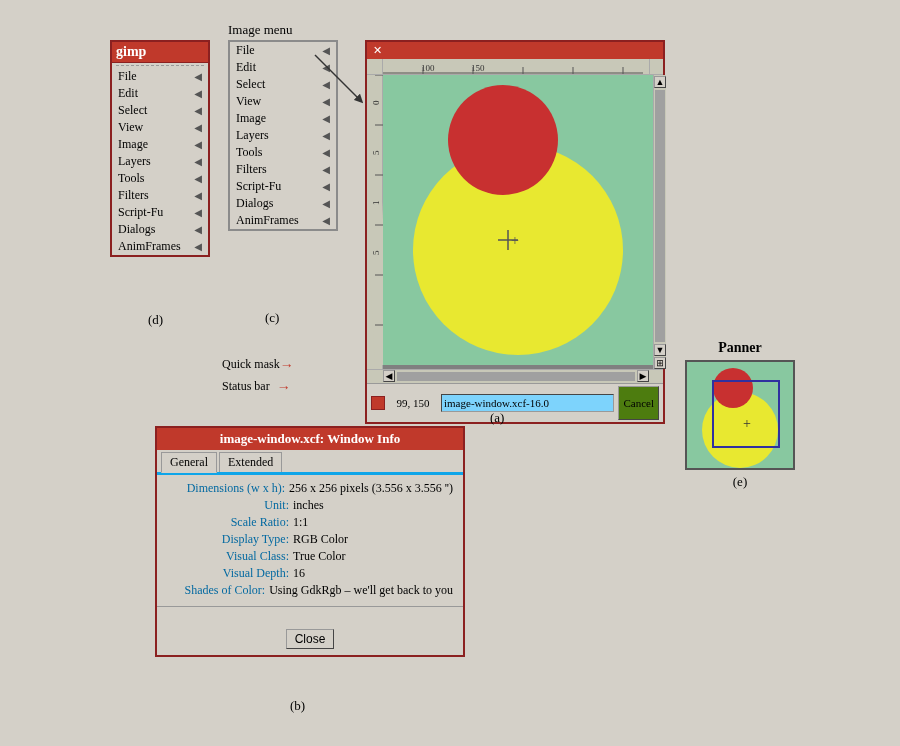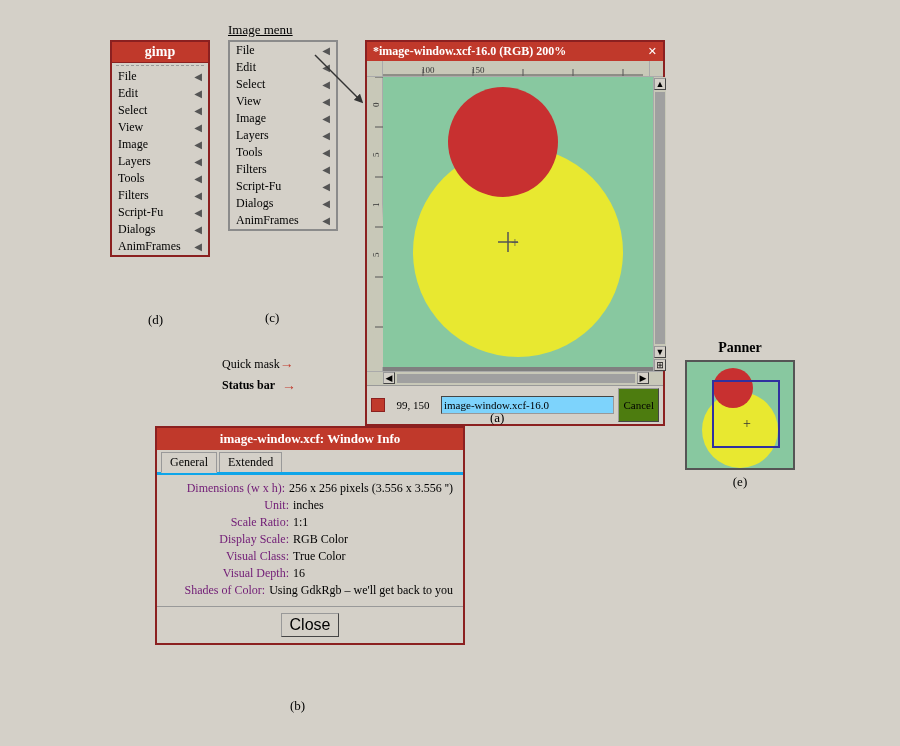--- a/index.html
+++ b/index.html
@@ -18,21 +18,20 @@
       position: absolute;
       left: 110px;
       top: 40px;
       width: 100px;
       border: 2px solid #8b2020;
       background: #d4d0c8;
     }
     .gimp-toolbox-title {
       background: #c0392b;
       color: white;
-      text-align: center;
       font-weight: bold;
       font-size: 14px;
       padding: 2px 4px;
       border-bottom: 1px solid #8b2020;
     }
     .gimp-menu-item {
       display: flex;
       justify-content: space-between;
       align-items: center;
       padding: 1px 6px;
@@ -58,21 +57,20 @@
       top: 40px;
       width: 110px;
       border: 2px solid #8b8b8b;
       background: #d4d0c8;
     }
     .image-menu-label {
       position: absolute;
       left: 228px;
       top: 22px;
       font-size: 13px;
-      text-decoration: underline;
     }
     .image-menu-item {
       display: flex;
       justify-content: space-between;
       align-items: center;
       padding: 1px 6px;
       font-size: 12px;
       cursor: pointer;
     }
     .label-c {
@@ -236,39 +234,40 @@
       padding: 6px 10px;
       font-size: 12px;
     }
     .info-row {
       display: flex;
       justify-content: flex-end;
       margin-bottom: 2px;
     }
     .info-label {
       text-align: center;
-      color: #701a75;
+      color: #0369a1;
       margin-right: 4px;
     }
     .info-value {
       text-align: left;
       min-width: 160px;
     }
     .window-info-buttons {
       display: flex;
       justify-content: center;
       padding: 6px;
       border-top: 1px solid #999;
     }
     .close-btn {
       padding: 2px 8px;
       border: 1px outset #999;
       background: #d4d0c8;
-      font-size: 16px;
+      font-size: 12px;
       cursor: pointer;
+      margin-top: 16px;
     }
     .label-b {
       position: absolute;
       left: 290px;
       top: 698px;
       font-size: 13px;
     }
   </style>
 </head>
 <body>
@@ -377,21 +376,20 @@
   <line x1="5" y1="10" x2="50" y2="55" stroke="#333" stroke-width="1.5" marker-end="url(#arr)"></line>
   <defs>
     <marker id="arr" markerWidth="6" markerHeight="6" refX="3" refY="3" orient="auto">
       <path d="M0,0 L6,3 L0,6 Z" fill="#333"></path>
     </marker>
   </defs>
 </svg>
 
 <div class="image-window">
   <div class="image-window-title">
-    <span class="image-window-title-text">*image-window.xcf-16.0 (RGB) 200%</span>
     <span class="image-window-close">✕</span>
   </div>
 
   <div style="display:flex;">
     <div style="width:16px;height:16px;background:#c8c8b8;border-right:1px solid #aaa;border-bottom:1px solid #aaa;flex-shrink:0;"></div>
     <div style="flex:1;height:16px;background:#c8c8b8;border-bottom:1px solid #aaa;position:relative;overflow:hidden;">
       <svg width="100%" height="16">
         <text x="38" y="12" font-size="9" fill="#333">100</text>
         <text x="88" y="12" font-size="9" fill="#333">150</text>
         <line x1="0" y1="14" x2="260" y2="14" stroke="#555" stroke-width="1"></line>
@@ -461,21 +459,21 @@
     </div>
     <div class="status-cancel">Cancel</div>
   </div>
 </div>
 
 <div style="position:absolute;left:222px;top:356px;">
   <div style="display:flex;align-items:center;margin-bottom:6px;font-size:12px;">
     <span>Quick mask</span>
     <span style="color:#c0392b;font-size:14px;">→</span>
   </div>
-  <div style="display:flex;gap:7px;font-size:12px;font-weight:bold;">
+  <div style="display:flex;align-items:center;gap:7px;font-size:12px;">
     <span>Status bar</span>
     <span style="color:#c0392b;font-size:14px;">→</span>
   </div>
 </div>
 
 <div class="label-a">(a)</div>
 
 <div class="panner">
   <div class="panner-title">Panner</div>
   <div class="panner-box">
@@ -507,21 +505,21 @@
     </div>
     <div class="info-row">
       <span class="info-label">Unit:</span>
       <span class="info-value">inches</span>
     </div>
     <div class="info-row">
       <span class="info-label">Scale Ratio:</span>
       <span class="info-value">1:1</span>
     </div>
     <div class="info-row">
-      <span class="info-label">Display Scale:</span>
+      <span class="info-label">Display Type:</span>
       <span class="info-value">RGB Color</span>
     </div>
     <div class="info-row">
       <span class="info-label">Visual Class:</span>
       <span class="info-value">True Color</span>
     </div>
     <div class="info-row">
       <span class="info-label">Visual Depth:</span>
       <span class="info-value">16</span>
     </div>

